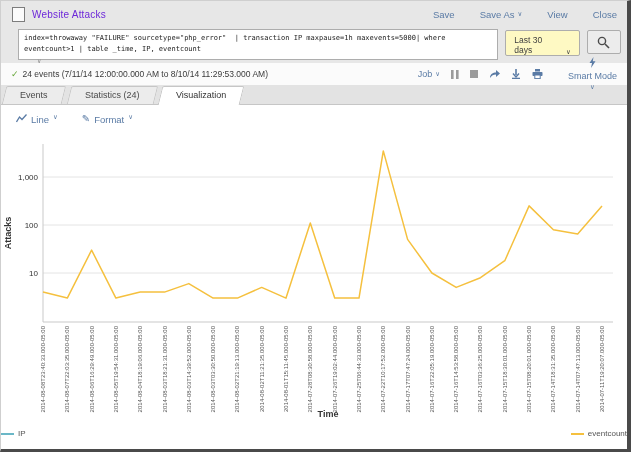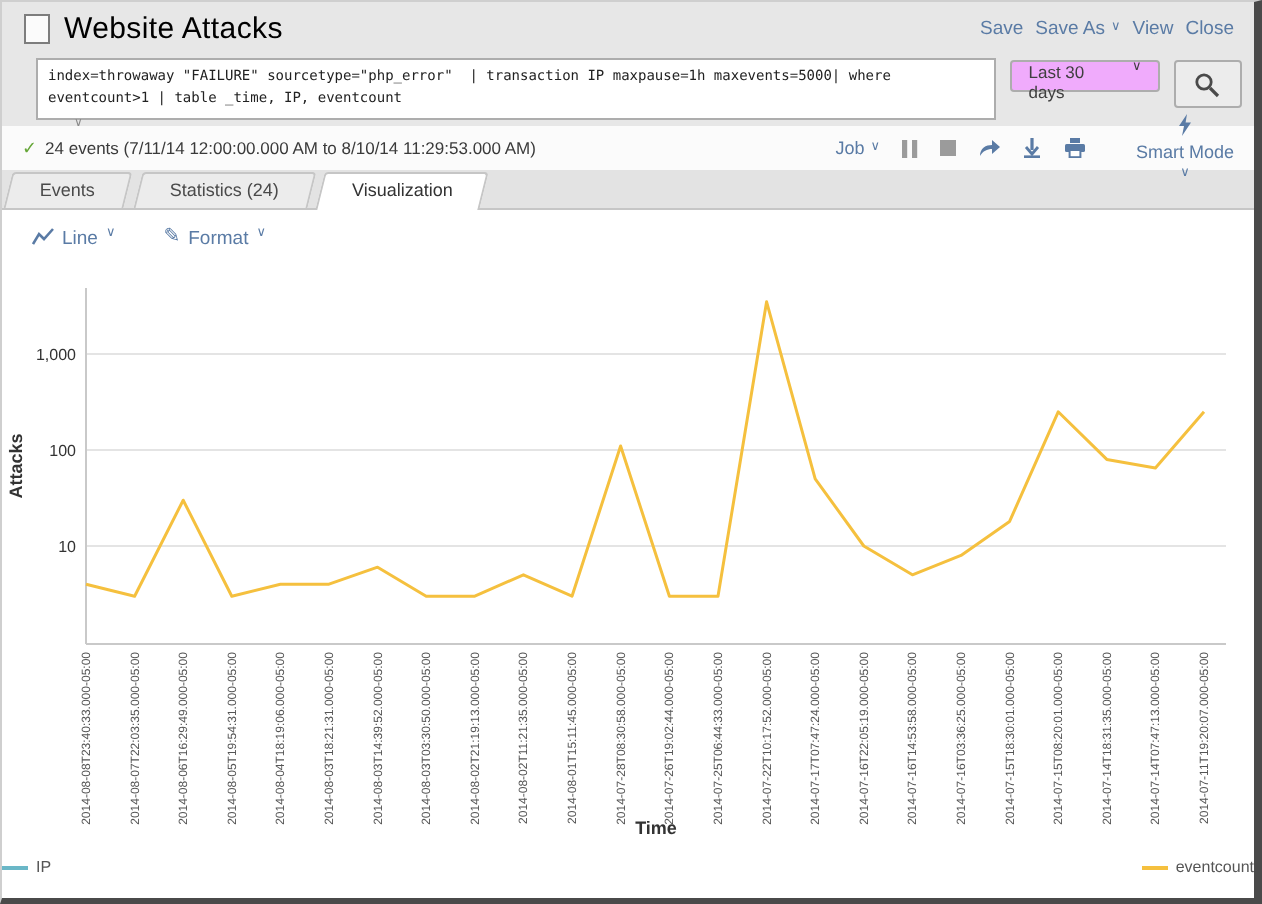--- a/index.html
+++ b/index.html
@@ -6,33 +6,33 @@
   .window{
     width:631px;height:452px;box-sizing:border-box;position:relative;overflow:hidden;
     border-top:1px solid #cfcfcf;border-left:1px solid #cfcfcf;
     border-right:4px solid #4a4a4a;border-bottom:3px solid #4a4a4a;
     background:#fff;font-family:"Liberation Sans",sans-serif;
   }
   
   .topbar{background:#e7e7e7;height:62px;}
   .header{display:flex;align-items:center;height:27px;padding:0 10px 0 11px;}
   .doc-icon{width:11px;height:13px;border:1px solid #7d7d7d;background:#fbfbfb;margin-right:7px;flex:0 0 auto;}
-  .title{font-size:15px;color:#000000;letter-spacing:.2px;}
-  .actions{margin-left:auto;display:flex;gap:6px;align-items:flex-end;font-size:9.5px;color:#5a7ba5;}
+  .title{font-size:10px;color:#6d28d9;letter-spacing:.2px;}
+  .actions{margin-left:auto;display:flex;gap:25px;align-items:flex-end;font-size:9.5px;color:#5a7ba5;}
   .actions .act{display:flex;align-items:center;gap:3px;cursor:pointer;}
   .chev{font-size:6.5px;color:inherit;line-height:1;}
   .searchrow{display:flex;align-items:flex-start;gap:7px;padding:1px 6px 0 17px;position:relative;}
   .searchbox{
     width:492px;box-sizing:border-box;min-height:30px;background:#fff;border:1px solid #adadad;
     padding:3px 5px 4px 5px;font-family:"DejaVu Sans Mono","Liberation Mono",monospace;
     font-size:7px;line-height:11px;color:#222;white-space:pre-wrap;word-break:normal;
   }
   .expander{position:absolute;left:36px;top:29px;font-size:6px;color:#8a8a8a;}
-  .timepicker{height:16px;box-sizing:border-box;background:#f0abfc;border:1px solid #adadad;border-radius:2px;
-    display:flex;align-items:flex-start;gap:5px;padding:0 8px;font-size:8.5px;color:#3f3f3f;margin-top:1px;}
+  .timepicker{height:26px;box-sizing:border-box;background:#fef9c3;border:1px solid #adadad;border-radius:2px;
+    display:flex;align-items:flex-end;gap:5px;padding:0 8px;font-size:8.5px;color:#3f3f3f;margin-top:1px;}
   .searchbtn{height:24px;width:35px;box-sizing:border-box;background:#ececec;border:1px solid #adadad;border-radius:2px;
     display:flex;align-items:center;justify-content:center;margin-top:1px;}
   
   .statusrow{height:22px;background:#fbfbfb;display:flex;align-items:center;padding:0 10px;font-size:8.5px;color:#3a3a3a;}
   .check{color:#65a637;font-size:9px;margin-right:4px;}
   .status-right{margin-left:auto;display:flex;align-items:center;gap:11px;color:#5a7ba5;font-size:9px;}
   .jobctl{display:flex;align-items:center;gap:3px;cursor:pointer;}
   .icon-btn{display:flex;align-items:center;cursor:pointer;}
   .smartmode{display:flex;align-items:center;gap:3px;margin-left:14px;cursor:pointer;flex-direction:column;}
   

